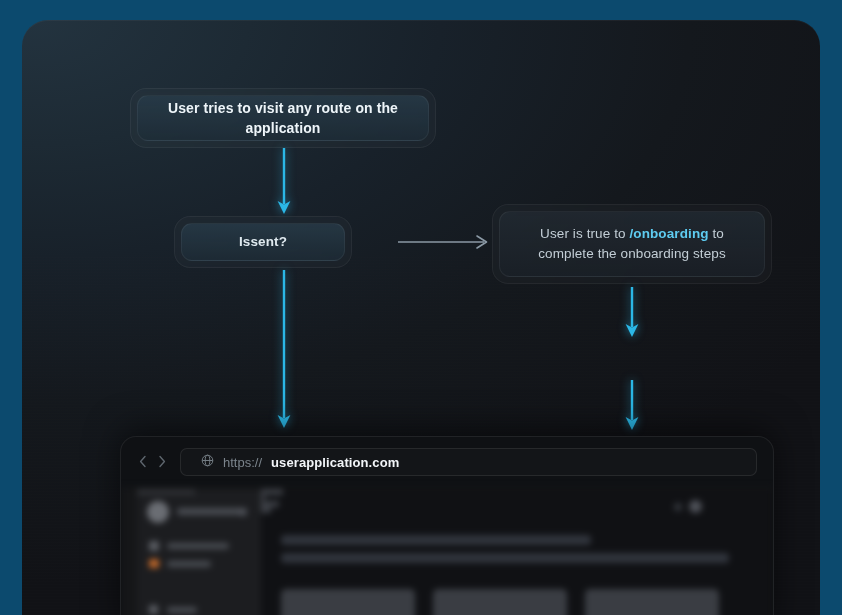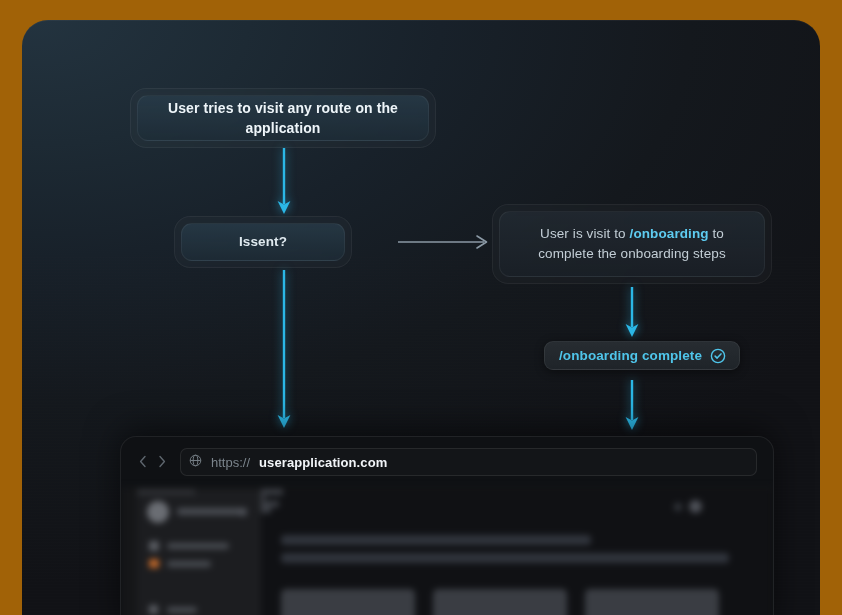--- a/index.html
+++ b/index.html
@@ -6,21 +6,21 @@
   html, body {
     width:842px; height:615px;
     background:#000;
     font-family:"Liberation Sans", sans-serif;
     overflow:hidden;
   }
 
   #stage {
     position:relative;
     width:842px; height:615px;
-    background:#a16207;
+    background:#0c4a6e;
   }
 
   
   #canvas {
     position:absolute;
     left:22px; top:20px;
     width:798px; height:595px;
     border-radius:26px 26px 0 0;
     background:
       radial-gradient(120% 95% at 2% 0%, #23333f 0%, #1d2a34 22%, #18212a 42%, #14181d 68%, #111216 100%);
@@ -132,21 +132,21 @@
   #nav-btns { display:flex; gap:11px; color:#5d656d; font-size:14px; line-height:1; }
   .nav-chev { cursor:default; }
   #urlbar {
     flex:1;
     height:28px;
     border-radius:7px;
     border:1px solid rgba(255,255,255,.085);
     background:rgba(255,255,255,.018);
     display:flex; align-items:center;
     gap:9px;
-    padding:0 8px;
+    padding:0 20px;
     font-size:13px;
   }
   #url-text { color:#f2f5f8; font-weight:600; letter-spacing:.1px; }
   #url-scheme { color:#7b848c; font-weight:400; }
 
   
   #app-mock {
     position:absolute; left:0; right:0; top:50px; bottom:0;
     filter:blur(3.4px);
     background:#151618;
@@ -204,40 +204,31 @@
 
     <div class="arrow" id="arrow-cond-yes">
       <svg width="20" height="160" viewBox="0 0 20 160" class="glow">
         <line class="cyan-line" x1="10" y1="0" x2="10" y2="148"></line>
         <path class="cyan-head" d="M10 158 L3.6 145 L10 148.4 L16.4 145 Z"></path>
       </svg>
     </div>
 
     <div class="node-wrap node-dark" id="node-redirect">
       <div class="node-inner">
-        <span><span>User is visit to </span><span class="hl-strong">/onboarding</span><span> to complete the onboarding steps</span></span>
+        <span><span>User is true to </span><span class="hl-strong">/onboarding</span><span> to complete the onboarding steps</span></span>
       </div>
     </div>
 
     <div class="arrow" id="arrow-redir-badge">
       <svg width="20" height="52" viewBox="0 0 20 52" class="glow">
         <line class="cyan-line" x1="10" y1="0" x2="10" y2="40"></line>
         <path class="cyan-head" d="M10 50 L3.6 37 L10 40.4 L16.4 37 Z"></path>
       </svg>
     </div>
 
-    <div id="badge">
-      <span>/onboarding complete</span>
-      <span>
-        <svg width="16" height="16" viewBox="0 0 16 16">
-          <circle cx="8" cy="8" r="6.6" fill="none" stroke="#4fc5ea" stroke-width="1.4"></circle>
-          <polyline points="5.1,8.1 7.1,10.1 11,5.9" fill="none" stroke="#4fc5ea" stroke-width="1.5" stroke-linecap="round" stroke-linejoin="round"></polyline>
-        </svg>
-      </span>
-    </div>
 
     <div class="arrow" id="arrow-badge-browser">
       <svg width="20" height="52" viewBox="0 0 20 52" class="glow">
         <line class="cyan-line" x1="10" y1="0" x2="10" y2="40"></line>
         <path class="cyan-head" d="M10 50 L3.6 37 L10 40.4 L16.4 37 Z"></path>
       </svg>
     </div>
 
     <div id="browser">
       <div id="browser-chrome">

